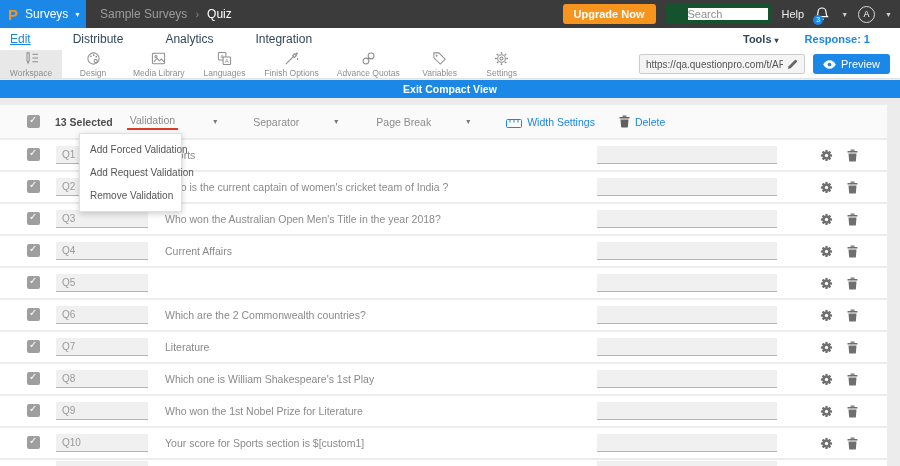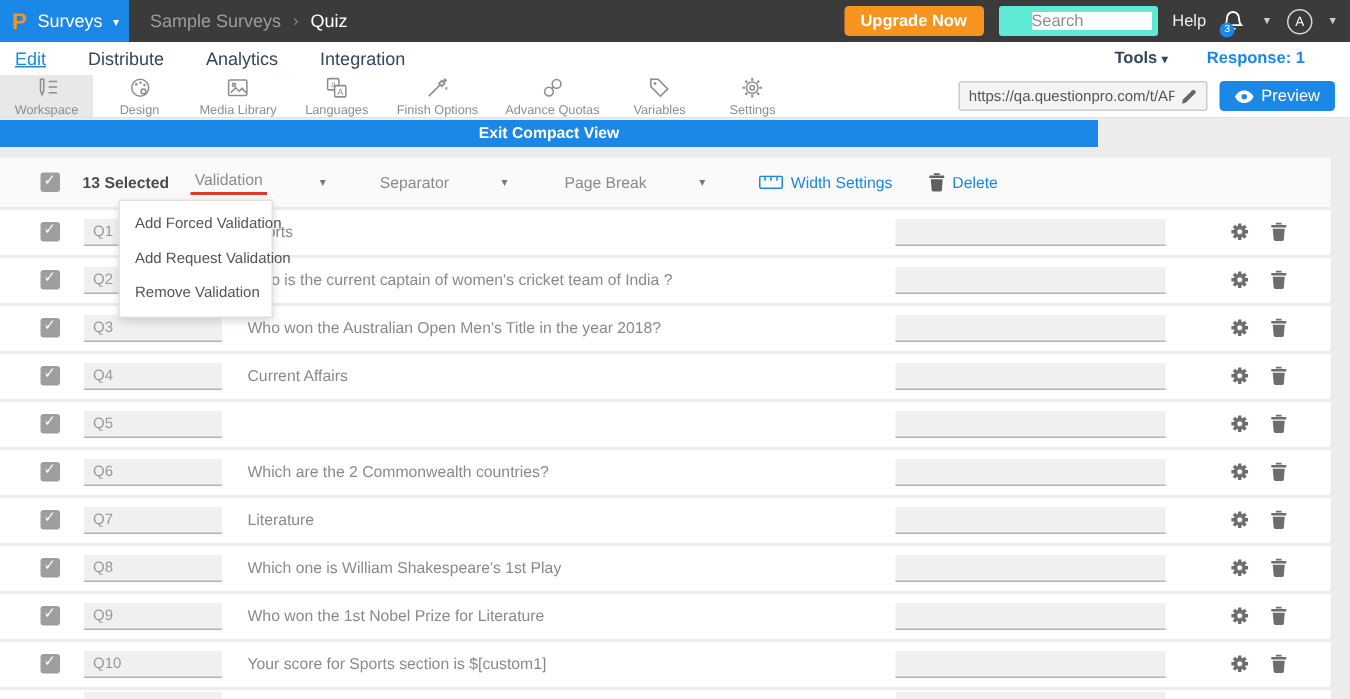--- a/index.html
+++ b/index.html
@@ -18,37 +18,37 @@
   .logo-p { color:#f7941e; font-size:15px; font-weight:bold; }
   .logo-product { color:#fff; font-size:12px; }
   .caret { font-size:8px; color:#fff; }
   .breadcrumb { display:flex; align-items:center; gap:8px; margin-left:14px; }
   .crumb-parent { color:#9c9c9c; font-size:12px; }
   .crumb-sep { color:#8a8a8a; font-size:11px; }
   .crumb-current { color:#fff; font-size:12px; }
   .topbar-right { margin-left:auto; display:flex; align-items:center; gap:10px; padding-right:8px; }
   .upgrade-btn { background:#f7941e; color:#fff; font-size:11px; font-weight:bold;
     border:none; border-radius:3px; padding:4px 11px; cursor:pointer; }
-  .search-box { background:#5eead4; border-radius:2px; width:106px; height:20px;
+  .search-box { background:#14532d; border-radius:2px; width:106px; height:20px;
     display:flex; align-items:center; padding:0 18px; gap:4px; }
   .search-box input { border:none; outline:none; width:80px; font-size:11px; color:#555;
     font-family:"Liberation Sans", sans-serif; }
   .search-box input::placeholder { color:#8f8f8f; }
   .help-link { color:#efefef; font-size:11px; }
   .bell-wrap { position:relative; width:17px; height:17px; }
   .bell-badge { position:absolute; left:-1px; bottom:-2px; width:10px; height:10px;
     background:#1b87e6; border-radius:50%; color:#fff; font-size:7px;
     display:flex; align-items:center; justify-content:center; }
   .avatar { width:17px; height:17px; border:1px solid #d8d8d8; border-radius:50%;
     color:#fff; font-size:9px; display:flex; align-items:center; justify-content:center; }
   .small-caret { color:#cfcfcf; font-size:7px; }
   
   .navrow { position:absolute; top:28px; left:0; width:900px; height:22px; background:#fff;
     display:flex; align-items:center; padding:0 10px; z-index:19; }
-  .nav-tabs { display:flex; align-items:center; gap:28px; }
+  .nav-tabs { display:flex; align-items:center; gap:42px; }
   .tab { font-size:12px; color:#33475b; cursor:pointer; }
   .tab.active { color:#1b87e6; text-decoration:underline; }
   .navrow-right { margin-left:auto; display:flex; align-items:center; }
   .tools-menu { color:#33475b; font-size:11px; font-weight:bold; cursor:pointer; }
   .tools-menu .caret { color:#33475b; }
   .response-count { color:#1b87e6; font-size:11px; font-weight:bold; margin-left:26px; margin-right:20px; }
   
   .toolbar { position:absolute; top:50px; left:0; width:900px; height:29px; background:#fff;
     border-bottom:1px solid #e2e2e2; display:flex; align-items:stretch; z-index:18; }
   .tb-item { min-width:62px; padding:0 9px; display:flex; flex-direction:column;
@@ -56,37 +56,37 @@
   .tb-item.active { background:#e8e8e8; }
   .tb-item .tb-label { font-size:8.5px; color:#8e8e8e; white-space:nowrap; }
   .tb-item svg { display:block; }
   .toolbar-right { margin-left:auto; display:flex; align-items:center; gap:8px; padding-right:10px; }
   .url-box { width:166px; height:20px; background:#f4f4f4; border:1px solid #ccc; border-radius:2px;
     display:flex; align-items:center; padding:0 6px; gap:4px; cursor:text; }
   .url-text { font-size:10px; color:#555; white-space:nowrap; overflow:hidden; flex:1; }
   .preview-btn { background:#1b87e6; border:none; border-radius:3px; color:#fff; font-size:11px;
     padding:4px 10px; display:flex; align-items:center; gap:5px; cursor:pointer; }
   
-  .exit-bar { position:absolute; top:80px; left:0; width:732px; height:18px; background:#1b87e6;
+  .exit-bar { position:absolute; top:80px; left:0; width:900px; height:18px; background:#1b87e6;
     color:#fff; font-size:10.5px; font-weight:bold; display:flex; align-items:center;
     justify-content:center; cursor:pointer; z-index:17; }
   
   .panel { position:absolute; top:105px; left:0; width:887px; }
   .cbx { width:13px; height:13px; background:#9e9e9e; border-radius:2px; position:relative;
     cursor:pointer; flex:none; }
   .cbx::after { content:"✓"; position:absolute; left:2px; top:-1px; color:#fff; font-size:10px; }
   
   .bulk-bar { height:33px; background:#fafafa; display:flex; align-items:center; margin-bottom:2px; }
   .bulk-bar .cbx { margin-left:27px; }
   .selected-count { margin-left:15px; font-size:10.5px; font-weight:bold; color:#4d4d4d; }
   .bulk-dd { display:flex; align-items:center; cursor:pointer;gap:28px; }
   .bulk-dd .dd-label { font-size:10.5px; color:#8b8b8b; }
   .bulk-dd.red-underline .dd-label { border-bottom:2px solid #df392e; padding:0 3px 2px; }
   .bulk-dd .dd-caret { color:#777; font-size:8px; margin-left:7px; }
-  .bulk-link { display:flex; align-items:center; gap:5px; cursor:pointer; }
+  .bulk-link { display:flex; align-items:flex-end; gap:5px; cursor:pointer; }
   .bulk-link .link-label { font-size:10.5px; color:#1b87e6; }
   
   .val-menu { position:absolute; left:79px; top:28px; width:103px; background:#fff;
     border:1px solid #e0e0e0; box-shadow:0 2px 6px rgba(0,0,0,0.18); z-index:30; padding:4px 0; }
   .val-menu .menu-item { font-size:10px; color:#555; padding:6px 10px; white-space:nowrap; cursor:pointer; }
   
   .q-row { position:relative; height:30px; background:#fff; margin-bottom:2px; }
   .q-row .cbx { position:absolute; left:27px; top:8px; }
   .gray-input { background:#f0f0f0; border:none; border-bottom:1px solid #b3b3b3;
     font-size:10px; color:#999; padding:0 6px; font-family:"Liberation Sans", sans-serif; outline:none; }

